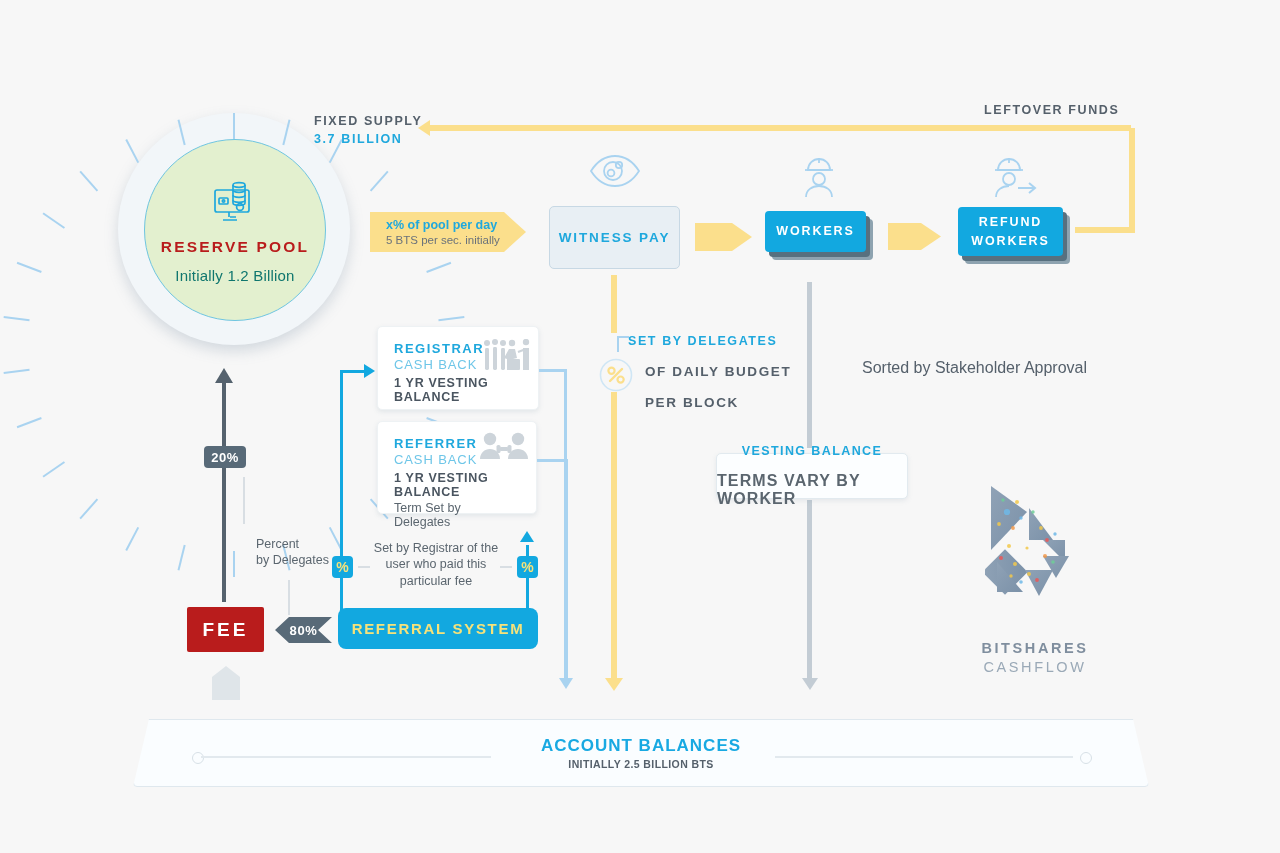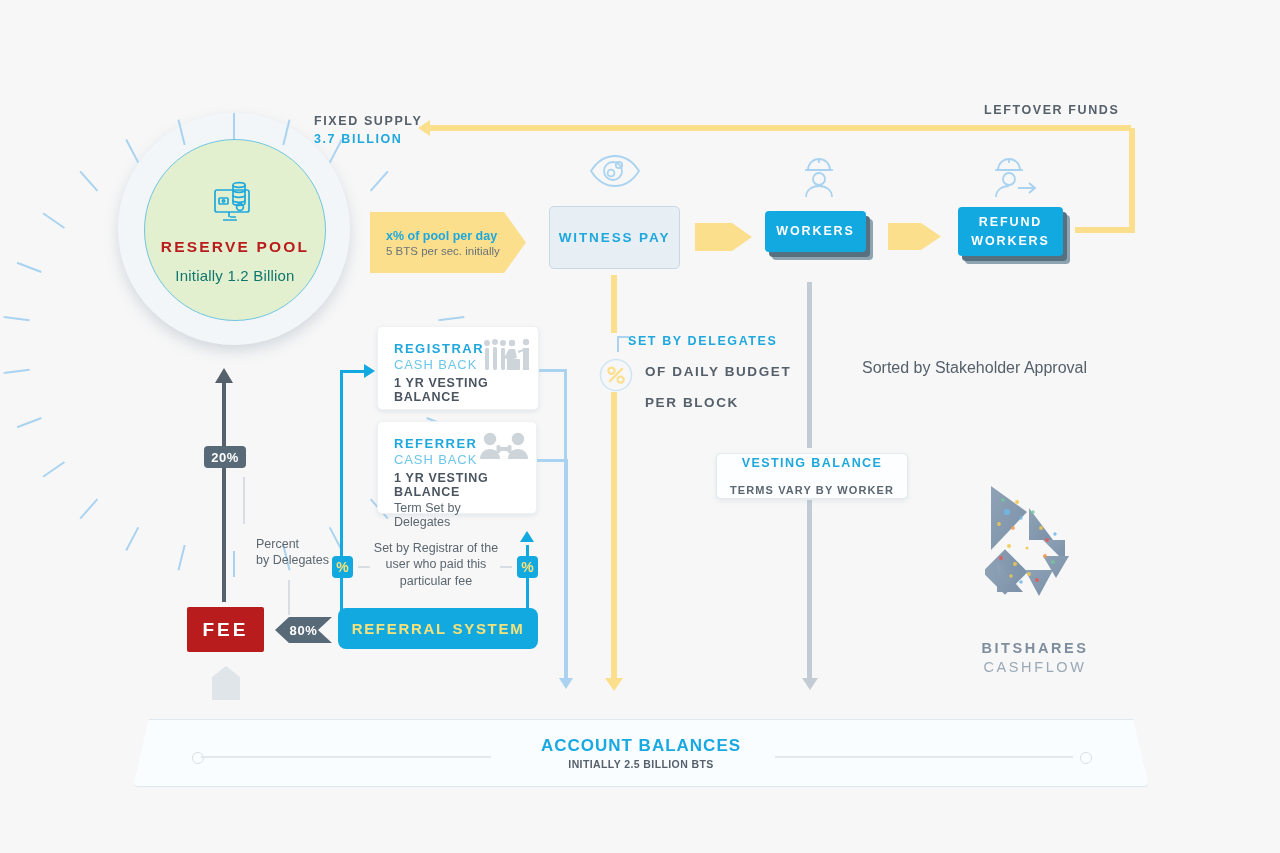--- a/index.html
+++ b/index.html
@@ -81,21 +81,21 @@
   .card-white .sub{color:#6ec6e8;font-size:13px;letter-spacing:.9px;margin-top:1px;}
   .card-white .line1{color:#4a5560;font-size:12.5px;font-weight:bold;letter-spacing:.7px;margin-top:4px;}
   .card-white .line2{color:#5b666f;font-size:12.5px;margin-top:2px;}
 
   .vest-box{
     background:#fcfeff;border:1px solid #e2eaef;border-radius:5px;
     box-shadow:0 2px 5px rgba(120,140,160,.14);
     display:flex;flex-direction:column;align-items:center;justify-content:center;
   }
   .vest-box .v1{color:#1fa8dd;font-size:12.5px;font-weight:bold;letter-spacing:1.4px;}
-  .vest-box .v2{color:#5b666f;font-size:11px;font-weight:bold;letter-spacing:1.1px;margin-top:14px;}
+  .vest-box .v2{color:#5b666f;font-size:16px;font-weight:bold;letter-spacing:1.1px;margin-top:14px;}
 
   
   .fee-box{
     background:#b91c1c;border-radius:2px;display:flex;align-items:center;justify-content:center;
     color:#ffffff;font-size:19px;font-weight:bold;letter-spacing:3px;
   }
   .tag-pct{
     background:#586a78;
     clip-path:polygon(14px 0, 100% 0, calc(100% - 14px) 50%, 100% 100%, 14px 100%, 0 50%);
     display:flex;align-items:center;justify-content:center;
@@ -208,21 +208,21 @@
     <div class="cap-blue" style="margin-top:4px;">3.7 BILLION</div>
   </div>
 
   <div class="txt cap-dark" style="left:984px;top:103px;">LEFTOVER FUNDS</div>
 
   <div class="ln ln-yellow abs" style="left:1129px;top:128px;width:6px;height:105px;"></div>
   <div class="ln ln-yellow abs" style="left:1075px;top:227px;width:60px;height:6px;"></div>
   <div class="ln ln-yellow abs" style="left:429px;top:125px;width:702px;height:6px;"></div>
   <div class="abs" style="left:418px;top:120px;width:0;height:0;border-top:8px solid transparent;border-bottom:8px solid transparent;border-right:12px solid #fbdf8c;"></div>
 
-  <div class="abs chev-yellow" style="left:370px;top:212px;width:156px;height:61px;">
+  <div class="abs chev-yellow" style="left:370px;top:212px;width:156px;height:40px;">
     <div class="l1">x% of pool per day</div>
     <div class="l2">5 BTS per sec. initially</div>
   </div>
 
   <div class="abs" style="left:588px;top:152px;">
     <svg width="54" height="38" viewBox="0 0 54 38" fill="none" stroke="#a9d3f0" stroke-width="1.8">
       <path d="M3 19C10 8 19 4 27 4s17 4 24 15c-7 11-16 15-24 15S10 30 3 19z"></path>
       <circle cx="25" cy="19" r="9"></circle>
       <circle cx="23" cy="21" r="3.4"></circle>
       <circle cx="31" cy="13" r="3.2"></circle>

